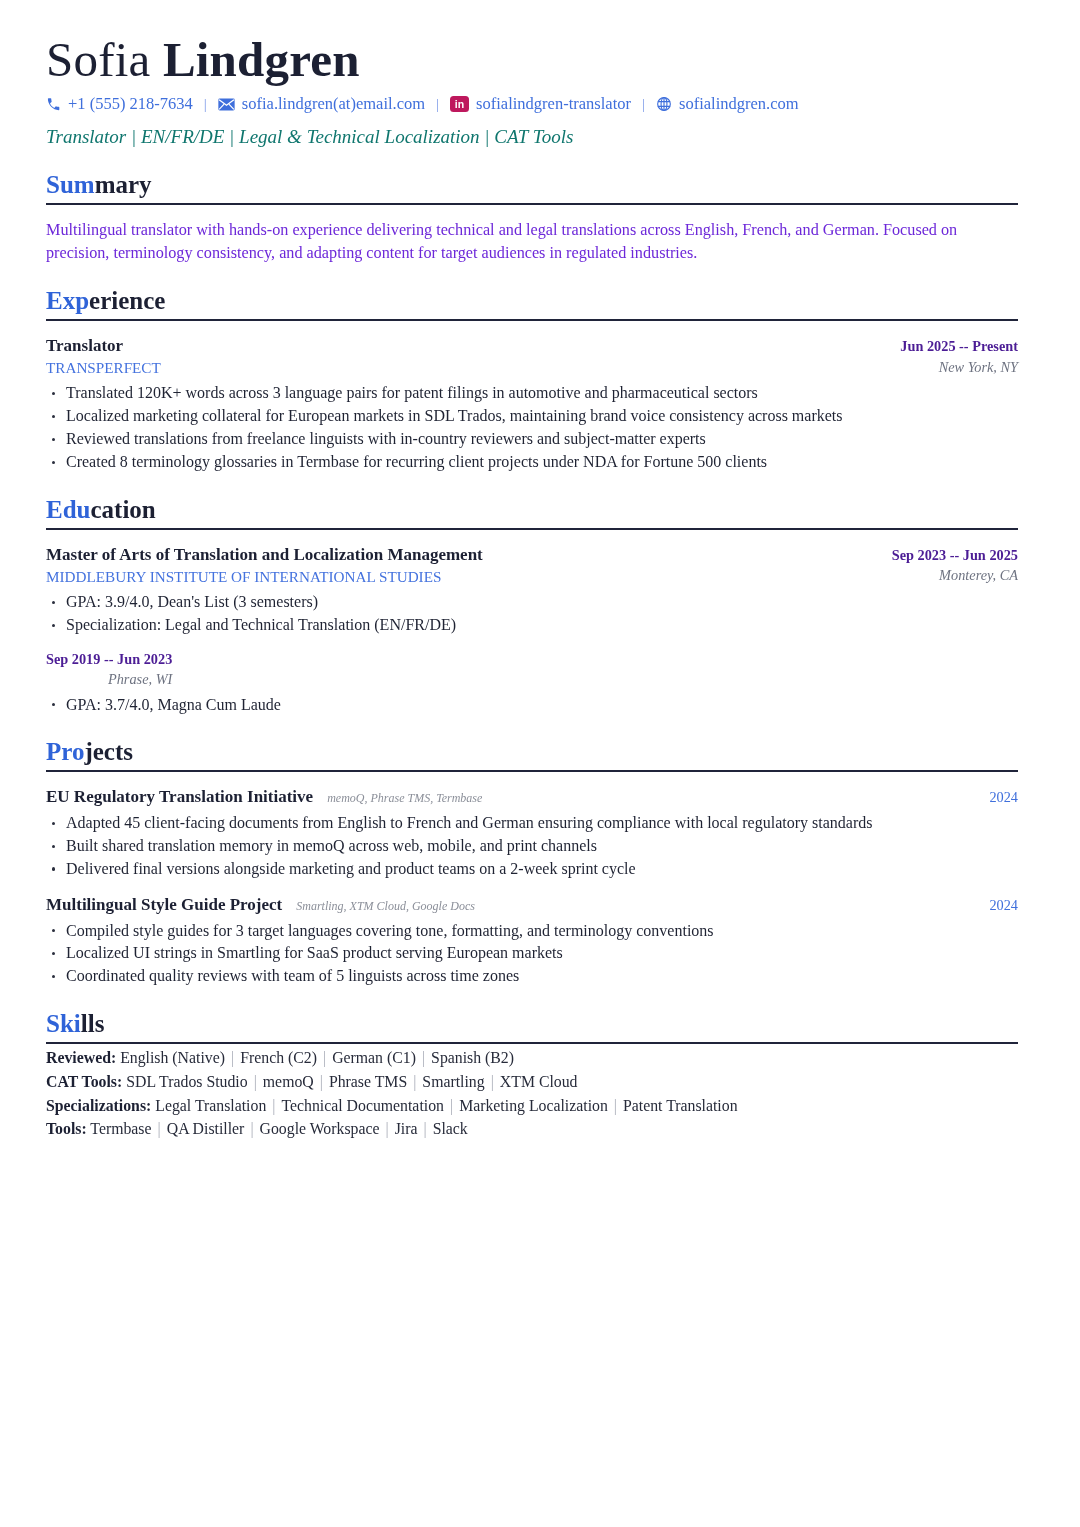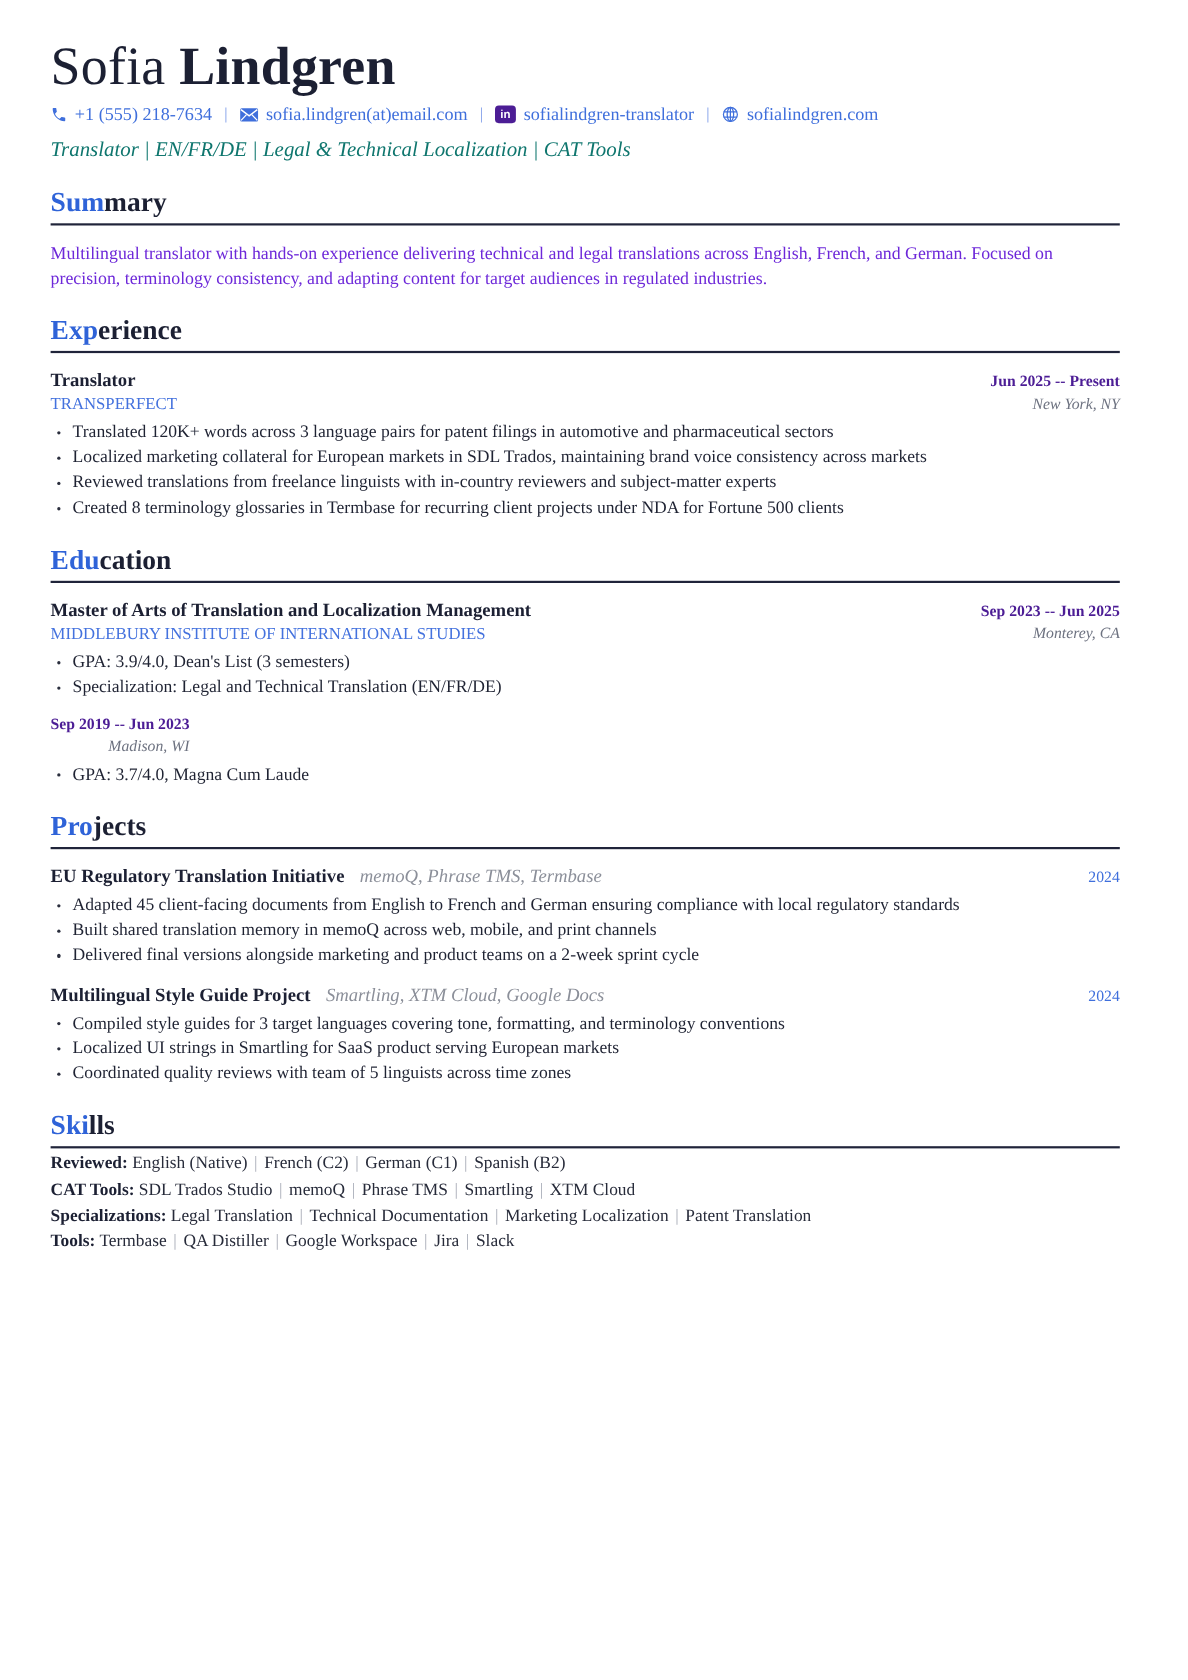--- a/index.html
+++ b/index.html
@@ -57,21 +57,21 @@
   .contact-text { color: #3f6fdc; }
   .c-icon { display: inline-flex; align-items: center; justify-content: center; }
   .c-icon svg { display: block; }
 
   .li-badge {
     display: inline-flex;
     align-items: center;
     justify-content: center;
     width: 19px;
     height: 16px;
-    background: #4c1d95;
+    background: #be185d;
     border-radius: 3.5px;
     color: #ffffff;
     font-family: "Liberation Sans", sans-serif;
     font-size: 10.5px;
     font-weight: 700;
     line-height: 1;
     letter-spacing: 0.2px;
   }
 
   .tagline {
@@ -146,21 +146,21 @@
     margin-top: 2px;
   }
 
   
   .proj-title-wrap {
     display: flex;
     align-items: baseline;
     gap: 14px;
   }
   .proj-stack {
-    font-size: 17px;
+    font-size: 12px;
     font-style: italic;
     color: #8b8f99;
     white-space: nowrap;
   }
   .proj-year {
     font-size: 14.3px;
     color: #3f6fdc;
     line-height: 1.28;
   }
 
@@ -316,21 +316,21 @@
         <ul class="bullets">
           <li>GPA: 3.9/4.0, Dean's List (3 semesters)</li>
           <li>Specialization: Legal and Technical Translation (EN/FR/DE)</li>
         </ul>
       </div>
 
       <div class="entry">
         <div class="entry-row">
           <div class="entry-right">
             <div class="entry-date">Sep 2019 -- Jun 2023</div>
-            <div class="entry-loc">Madison, WI</div>
+            <div class="entry-loc">Phrase, WI</div>
           </div>
         </div>
         <ul class="bullets">
           <li>GPA: 3.7/4.0, Magna Cum Laude</li>
         </ul>
       </div>
 
     </div>
   </section>
 

